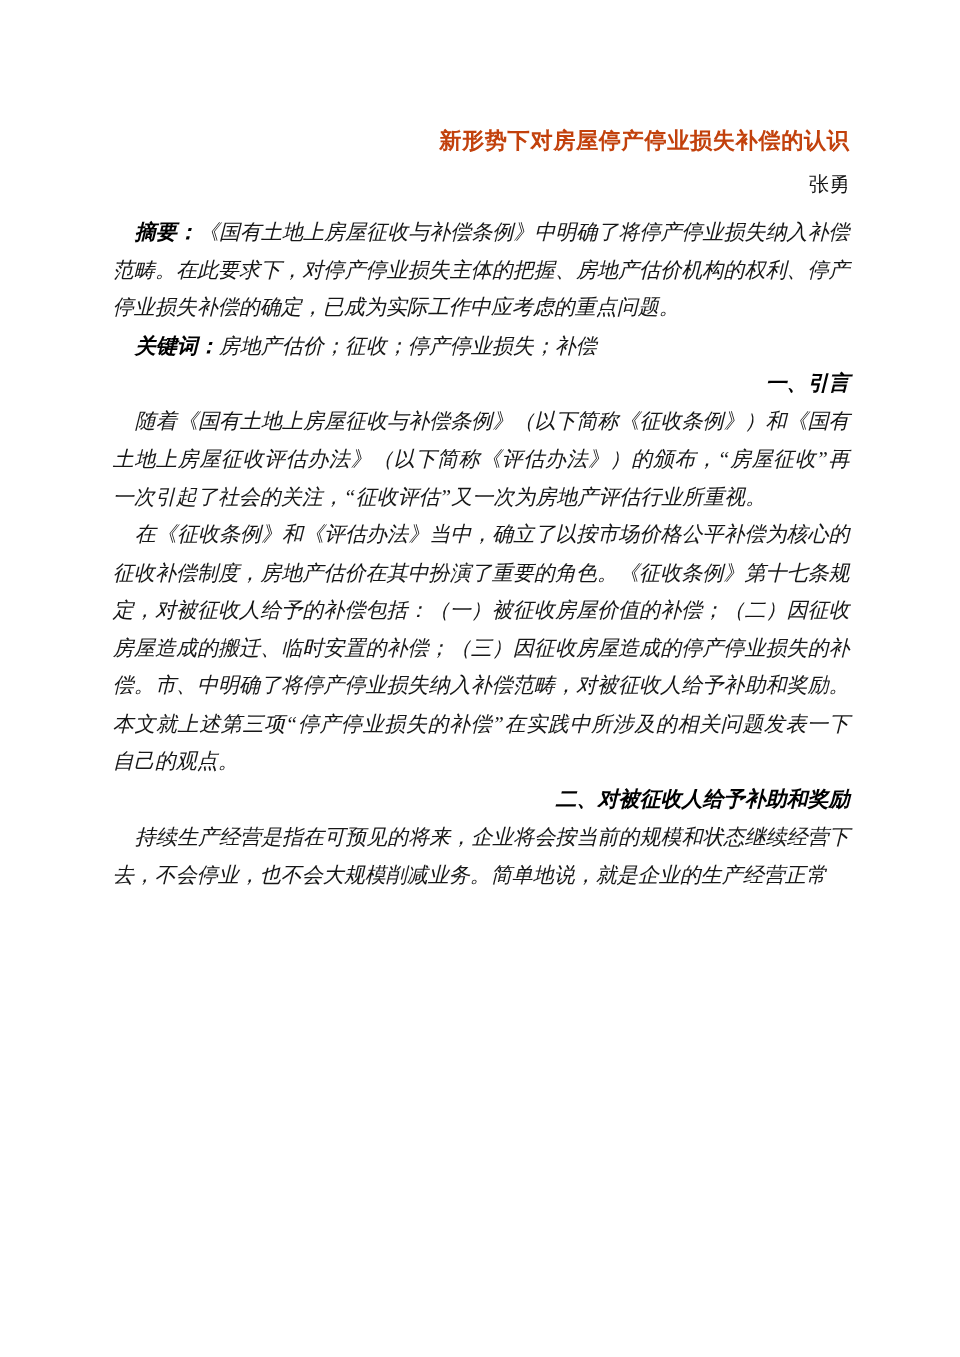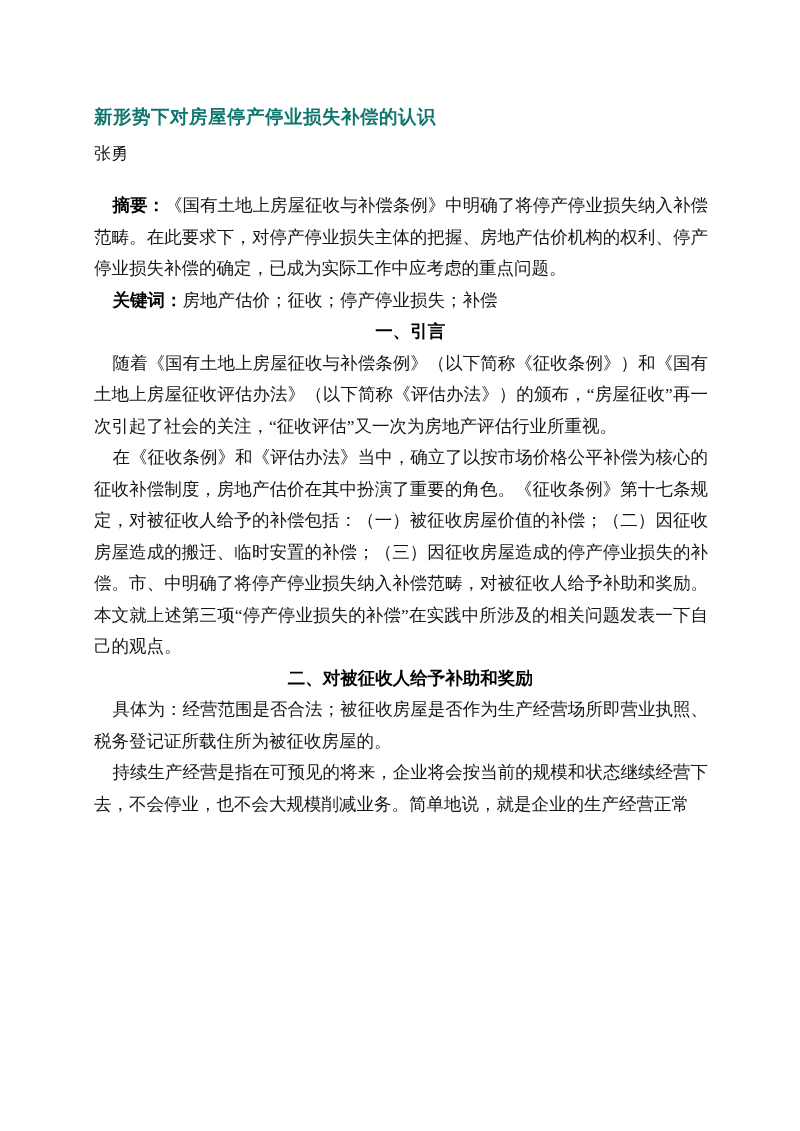--- a/index.html
+++ b/index.html
@@ -16,52 +16,53 @@
     box-sizing: border-box;
     padding: 100px 92px 0 94px;
     overflow: hidden;
   }
   .doc-title {
     margin: 0;
     font-family: "Liberation Sans", "DejaVu Sans", sans-serif;
     font-weight: 700;
     font-size: 18.5px;
     line-height: 34px;
-    text-align: left;
+    text-align: right;
     letter-spacing: 0.5px;
-    color: #0f766e;
+    color: #c2410c;
   }
   .doc-author {
     font-family: "Liberation Serif", "DejaVu Serif", serif;
     font-size: 17px;
     line-height: 40px;
-    text-align: left;
+    text-align: right;
     color: #161616;
   }
   .doc-body {
-    margin-top: 16px;
+    margin-top: 4px;
     font-family: "Liberation Serif", "DejaVu Serif", serif;
     font-size: 17.5px;
     line-height: 31.5px;
     text-align: justify;
     color: #161616;
+    font-style: italic;
   }
   .para {
     margin: 0;
     text-indent: 1.05em;
   }
   .heading {
     margin: 0;
     font-size: 17.5px;
     line-height: 31.5px;
     text-indent: 1.05em;
     font-family: "Liberation Sans", "DejaVu Sans", sans-serif;
     font-weight: 700;
     color: #000000;
-    text-align: center;
+    text-align: right;
   }
   .lead-label {
     font-weight: 700;
     font-family: "Liberation Sans", "DejaVu Sans", sans-serif;
     color: #000000;
   }
 </style>
 </head>
 <body>
 
@@ -80,19 +81,18 @@
     <h2 class="heading">一、引言</h2>
 
     <p class="para">随着《国有土地上房屋征收与补偿条例》（以下简称《征收条例》）和《国有土地上房屋征收评估办法》（以下简称《评估办法》）的颁布，“房屋征收”再一次引起了社会的关注，“征收评估”又一次为房地产评估行业所重视。</p>
 
     <p class="para">在《征收条例》和《评估办法》当中，确立了以按市场价格公平补偿为核心的征收补偿制度，房地产估价在其中扮演了重要的角色。《征收条例》第十七条规定，对被征收人给予的补偿包括：（一）被征收房屋价值的补偿；（二）因征收房屋造成的搬迁、临时安置的补偿；（三）因征收房屋造成的停产停业损失的补偿。市、中明确了将停产停业损失纳入补偿范畴，对被征收人给予补助和奖励。本文就上述第三项“停产停业损失的补偿”在实践中所涉及的相关问题发表一下自己的观点。</p>
 
     <h2 class="heading">二、对被征收人给予补助和奖励</h2>
 
 
 
-    <p class="para">具体为：经营范围是否合法；被征收房屋是否作为生产经营场所即营业执照、税务登记证所载住所为被征收房屋的。</p>
 
 
     <p class="para">持续生产经营是指在可预见的将来，企业将会按当前的规模和状态继续经营下去，不会停业，也不会大规模削减业务。简单地说，就是企业的生产经营正常</p>
 
   </div>
 </div>
 
 </body></html>

